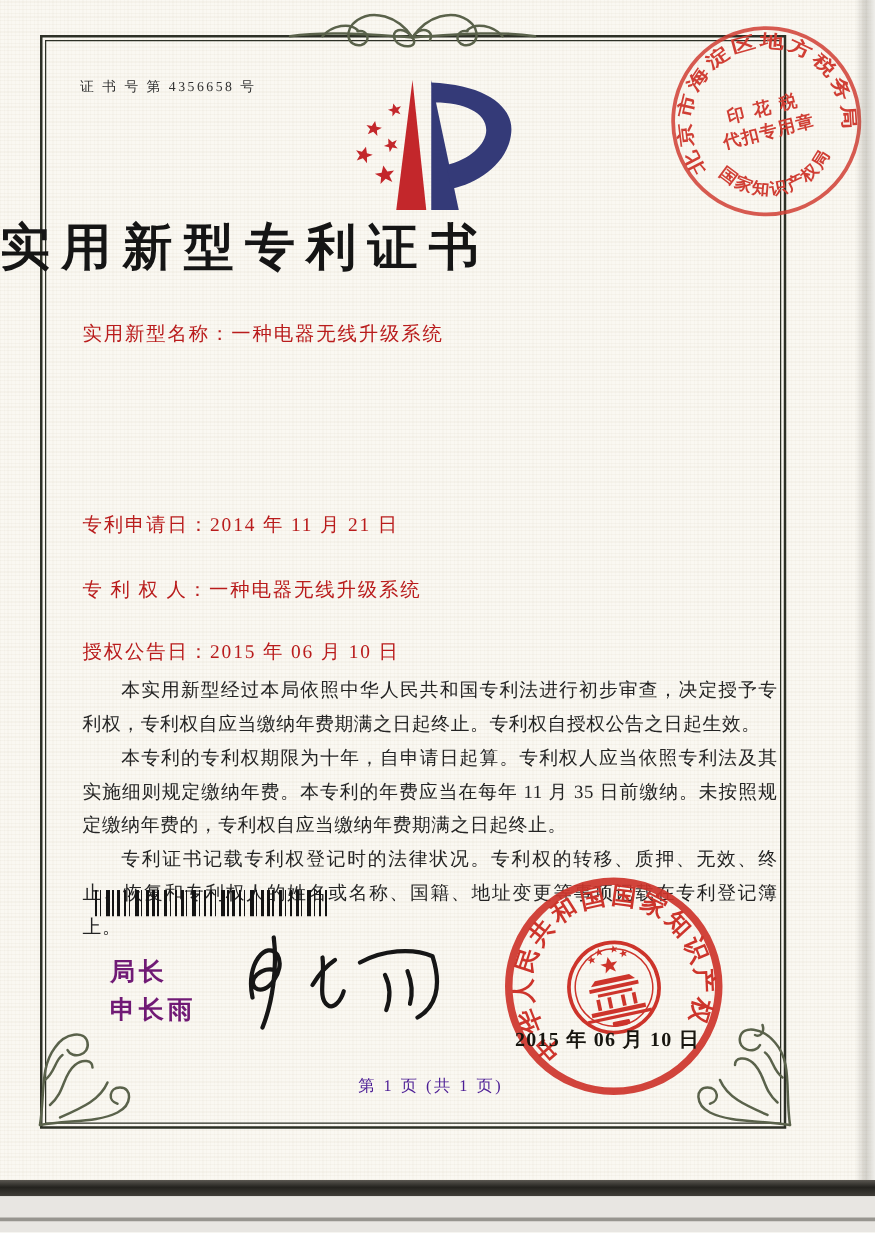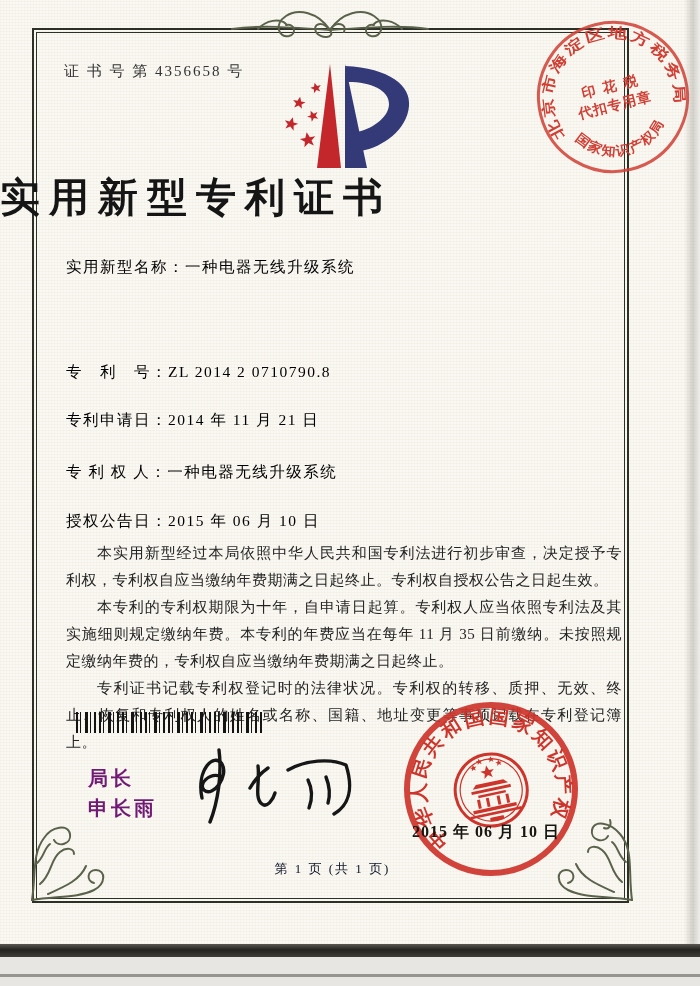--- a/index.html
+++ b/index.html
@@ -31,29 +31,29 @@
     position:absolute; left:0; top:974px; width:700px; height:3px; background:#97958f;
   }
   .frame{
     position:absolute; left:32px; top:28px; width:593px; height:871px;
     border:2px solid #2d3026;
   }
   .frame::after{
     content:""; position:absolute; inset:2px; border:1px solid #2d3026;
   }
   .cert-no{
-    position:absolute; left:64px; top:62px; font-size:15px; letter-spacing:2px; color:#323232;
+    position:absolute; left:64px; top:62px; font-size:11px; letter-spacing:2px; color:#323232;
   }
   .logo{ position:absolute; left:272px; top:58px; width:152px; height:118px; }
   .title{
     position:absolute; left:0; top:170px; width:700px; 
     font-size:40px; font-weight:700; letter-spacing:9px; color:#151515;
   }
   .field{
-    position:absolute; left:66px; font-size:15.5px; letter-spacing:1.5px; color:#000000;
+    position:absolute; left:66px; font-size:15.5px; letter-spacing:1.5px; color:#b91c1c;
     white-space:nowrap;
   }
   .paras{
     position:absolute; left:66px; top:540px; width:556px;
     font-size:15px; line-height:27px; letter-spacing:0.5px; text-align:justify; color:#242424;
   }
   .paras p{ margin:0; text-indent:31px; }
   .barcode{
     position:absolute; left:76px; top:712px; width:186px; height:21px;
     background:repeating-linear-gradient(90deg,
@@ -78,22 +78,22 @@
     position:absolute; left:412px; top:822px; width:180px;
     font-size:16px; font-weight:700; letter-spacing:1px; color:#17150f; white-space:nowrap;
   }
   .tax-stamp{
     position:absolute; left:537px; top:21px; width:152px; height:152px;
     border:3px solid rgba(208,62,52,0.85); border-radius:50%; box-sizing:border-box;
     transform:rotate(-14deg);
   }
   .tax-stamp svg{ position:absolute; left:-3px; top:-3px; }
   .footer{
-    position:absolute; left:36px; top:860px; width:593px; text-align:center;
-    font-size:13px; letter-spacing:2px; color:#0f172a;
+    position:absolute; left:48px; top:860px; width:593px; text-align:center;
+    font-size:13px; letter-spacing:2px; color:#4c1d95;
   }
   .flourish{ position:absolute; }
   .fl-stroke{ fill:none; stroke:#5a624b; stroke-width:2; stroke-linecap:round; }
 </style>
 </head>
 <body>
 
 <div class="page">
   <div class="paper"></div>
 
@@ -138,23 +138,20 @@
       <path transform="translate(41,58) scale(0.95) rotate(-25)" d="M0,-6 L1.8,-1.8 6,-1.8 2.6,0.9 3.7,5 0,2.3 -3.7,5 -2.6,0.9 -6,-1.8 -1.8,-1.8 Z"></path>
       <path transform="translate(19,66) scale(1.15) rotate(15)" d="M0,-6 L1.8,-1.8 6,-1.8 2.6,0.9 3.7,5 0,2.3 -3.7,5 -2.6,0.9 -6,-1.8 -1.8,-1.8 Z"></path>
       <path transform="translate(36,82) scale(1.3) rotate(-10)" d="M0,-6 L1.8,-1.8 6,-1.8 2.6,0.9 3.7,5 0,2.3 -3.7,5 -2.6,0.9 -6,-1.8 -1.8,-1.8 Z"></path>
     </g>
   </svg>
 
   <div class="title">实用新型专利证书</div>
 
   <div class="field" style="top:257px">
     <span>实用新型名称：</span><span>一种电器无线升级系统</span>
-  </div>
-  <div class="field" style="top:362px">
-    <span>专　利　号：</span><span>ZL 2014 2 0710790.8</span>
   </div>
   <div class="field" style="top:410px">
     <span>专利申请日：</span><span>2014 年 11 月 21 日</span>
   </div>
   <div class="field" style="top:462px">
     <span>专 利 权 人：</span><span>一种电器无线升级系统</span>
   </div>
   <div class="field" style="top:511px">
     <span>授权公告日：</span><span>2015 年 06 月 10 日</span>
   </div>

